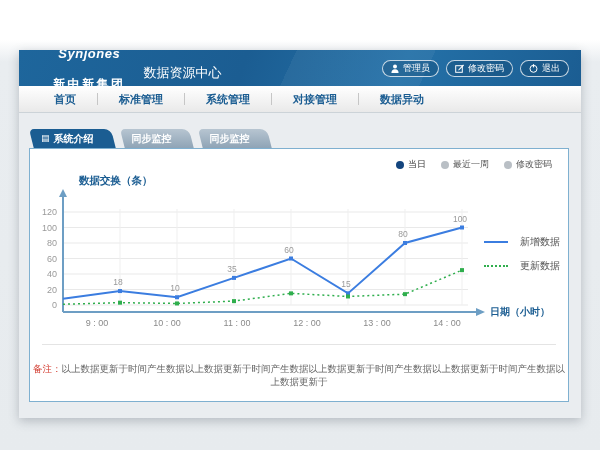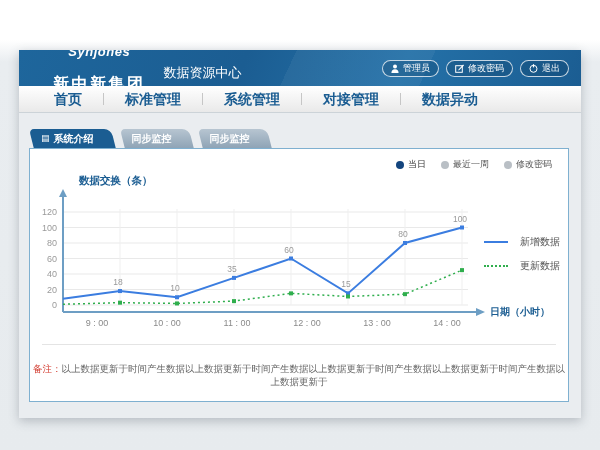--- a/index.html
+++ b/index.html
@@ -10,31 +10,31 @@
   }
   .app{position:absolute;left:19px;top:50px;width:562px;height:368px;background:#eaedf0;
        box-shadow:0 3px 10px rgba(50,60,75,.28);}
   
   .header{height:36px;display:flex;align-items:center;position:relative;overflow:hidden;
     background:linear-gradient(110deg,#1e669c 0%,#1b5d92 40%,#2471a8 68%,#1b5d92 100%);}
   .header::before{content:"";position:absolute;inset:0;
     background:linear-gradient(115deg,transparent 48%,rgba(255,255,255,.05) 48%,rgba(255,255,255,.05) 72%,transparent 72%);}
   .logo{margin-left:34px;color:#fff;text-align:center;line-height:1;position:relative;}
   .logo-en{font-size:13px;font-weight:bold;font-style:italic;letter-spacing:.5px;}
-  .logo-cn{font-size:16px;font-weight:bold;letter-spacing:2.5px;margin-top:18px;}
+  .logo-cn{font-size:12px;font-weight:bold;letter-spacing:2.5px;margin-top:18px;}
   .app-title{color:#fff;font-size:13px;margin-left:18px;margin-top:9px;position:relative;}
   .header-actions{margin-left:auto;margin-right:12px;display:flex;gap:7px;position:relative;padding-left:14px;}
   .pill{display:flex;align-items:center;gap:4px;border:1px solid rgba(255,255,255,.75);
     border-radius:9px;height:15px;padding:0 8px;color:#fff;font-size:9px;
     background:rgba(8,38,66,.18);cursor:pointer;white-space:nowrap;}
   .pill svg{display:block;}
   
   .nav{height:26px;background:linear-gradient(#ffffff,#e9e9e9);border-bottom:1px solid #ccd3d8;
     display:flex;align-items:center;padding-left:14px;}
-  .nav-item{padding:0 21px;font-size:14px;font-weight:bold;color:#1b5d92;
+  .nav-item{padding:0 21px;font-size:11px;font-weight:bold;color:#1b5d92;
     border-right:1px solid #c6c6c6;line-height:12px;cursor:pointer;}
   .nav-item:last-child{border-right:none;}
   
   .content{position:relative;height:306px;}
   .tabs{display:flex;margin:16px 0 0 10px;height:19px;}
   .tab{position:relative;height:19px;margin-right:9px;cursor:pointer;}
   .tab-bg{position:absolute;inset:0;transform:skewX(14deg);transform-origin:0 0;
     border-radius:5px 7px 0 0;}
   .tab.active .tab-bg{background:#1b5d92;}
   .tab.inactive .tab-bg{background:linear-gradient(#b7c5d1,#8fa4b6);}

